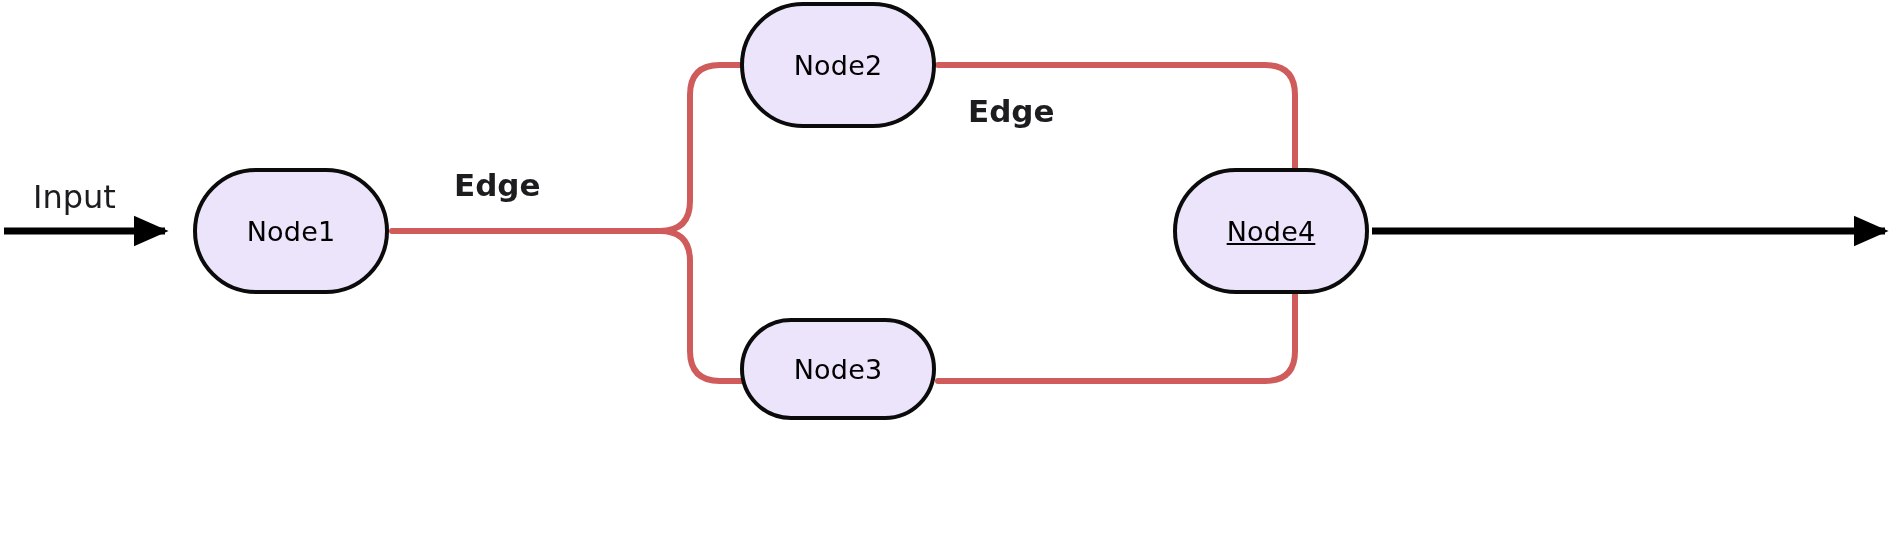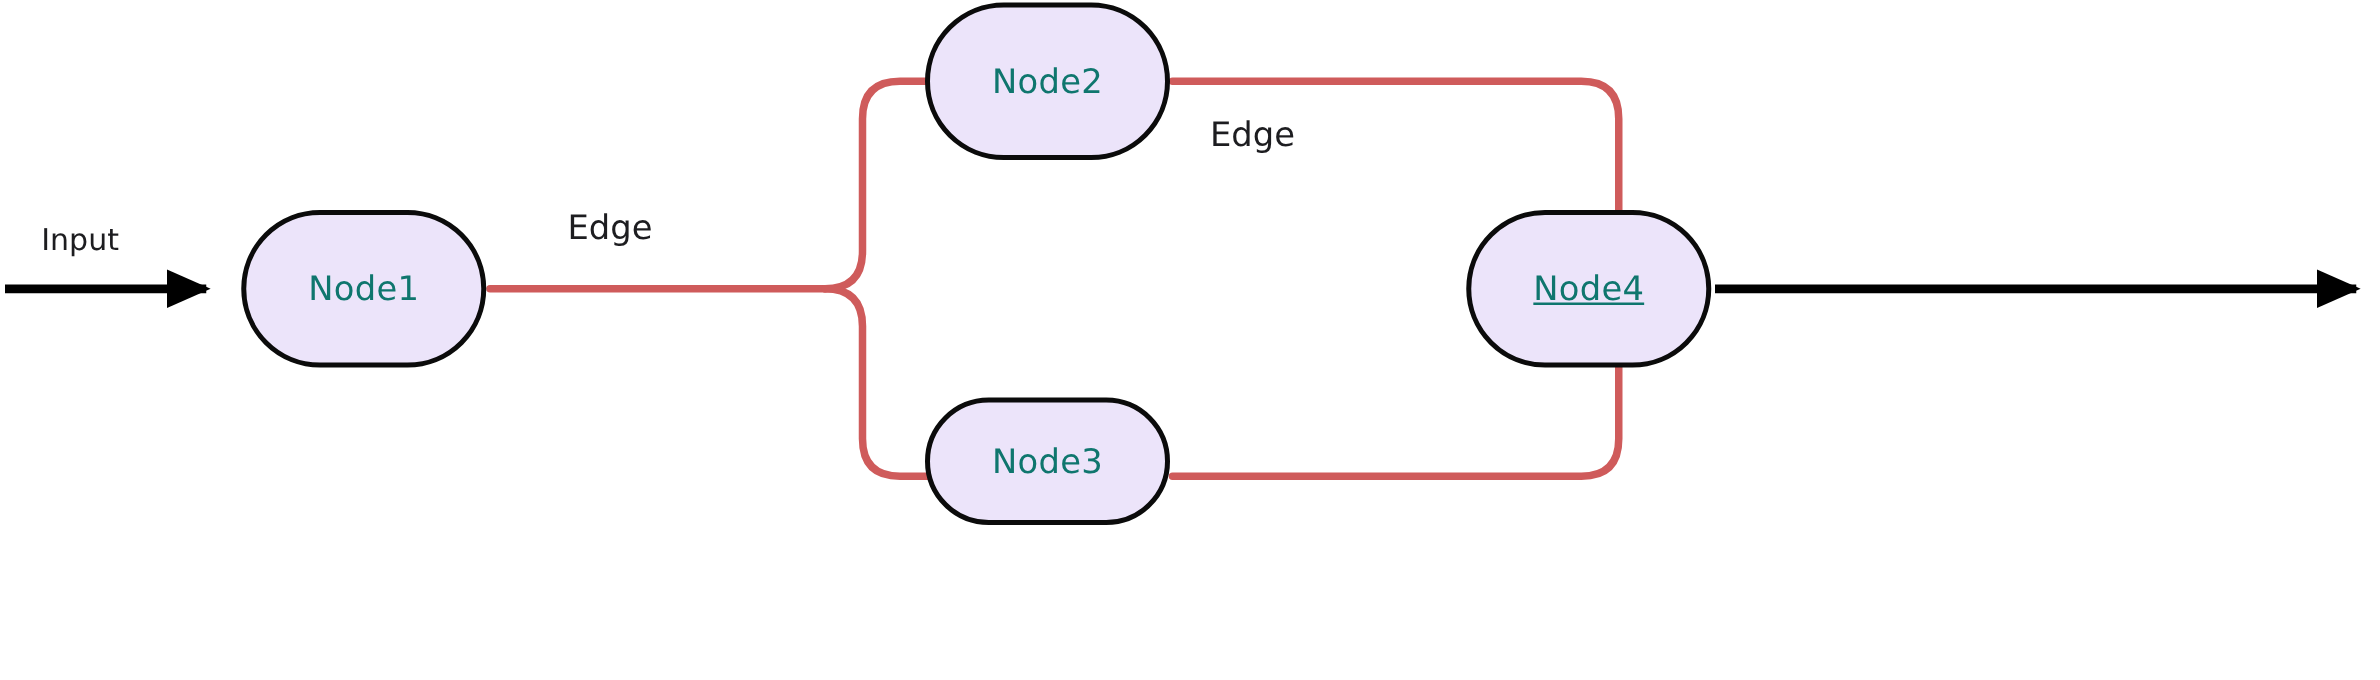--- a/index.html
+++ b/index.html
@@ -24,37 +24,38 @@
   }
   .node {
     position: absolute;
     display: flex;
     align-items: center;
     justify-content: center;
     box-sizing: border-box;
     background: #ece4fa;
     border: 4px solid #0b0b0b;
     border-radius: 80px;
-    color: #0f766e;
+    color: #000000;
     font-size: 27px;
     font-family: "DejaVu Sans", sans-serif;
     letter-spacing: 0.2px;
   }
   .node-label {
     pointer-events: none;
   }
   .io-label, .edge-label {
     position: absolute;
     color: #1d1d20;
-    font-size: 24px;
+    font-size: 32px;
     font-family: "DejaVu Sans", sans-serif;
     white-space: nowrap;
   }
   .edge-label {
-    font-size: 27px;
+    font-size: 31px;
+    font-weight: bold;
   }
 </style>
 </head>
 <body>
 
 <div id="canvas">
 
   <svg id="wires" viewBox="0 0 1904 544" width="1904" height="544" xmlns="http://www.w3.org/2000/svg">
     <defs>
       <marker id="arrow-red" viewBox="0 0 10 10" refX="9" refY="5" markerWidth="5.2" markerHeight="5.2" orient="auto-start-reverse">

